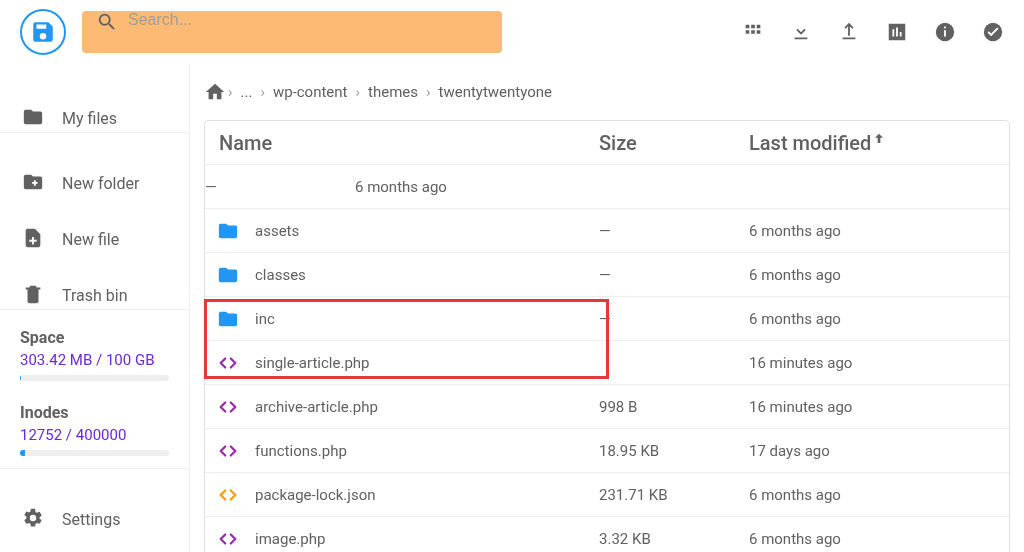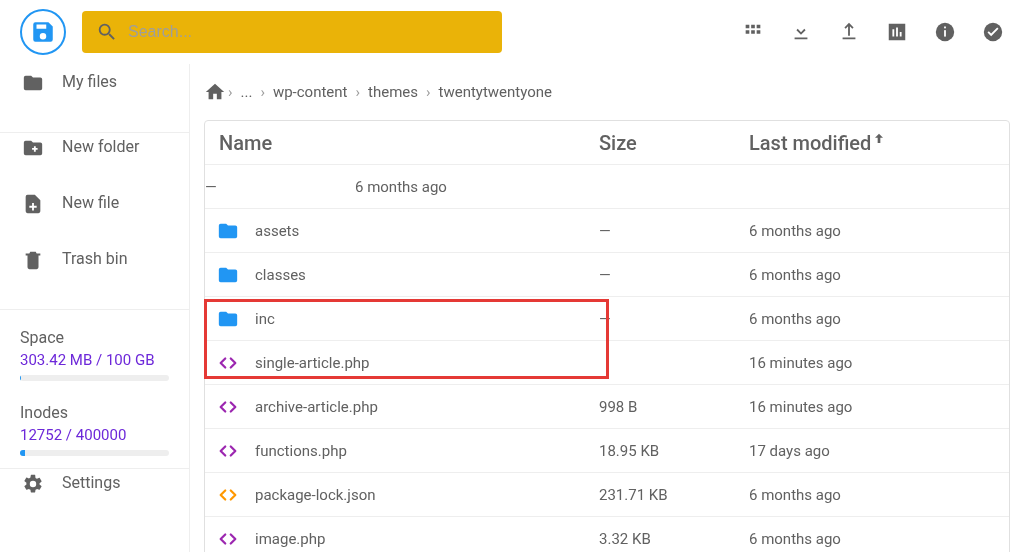--- a/index.html
+++ b/index.html
@@ -1,32 +1,32 @@
 <!DOCTYPE html>
 <html><head>
 <meta charset="utf-8">
 <style>
 *{box-sizing:border-box;margin:0;padding:0}
 body{font-family:Roboto,-apple-system,BlinkMacSystemFont,"Segoe UI",sans-serif;background:#fff;color:#212121;font-size:15px;width:1024px;height:552px;overflow:hidden}
 .header{display:flex;align-items:center;height:64px;padding:0 20px;border-bottom:1px solid #fff}
 .logo{width:46px;height:46px;border:2px solid #2196f3;border-radius:50%;display:flex;align-items:center;justify-content:center;margin-right:16px}
 .logo svg{width:26px;height:26px}
-.search{flex:0 0 420px;height:42px;background:#eab308;border-radius:4px;display:flex;align-items:center;padding:0 14px;color:#757575}
+.search{flex:0 0 420px;height:42px;background:#fdba74;border-radius:4px;display:flex;align-items:flex-start;padding:0 14px;color:#757575}
 .search svg{width:22px;height:22px;margin-right:10px}
 .search input{border:none;background:transparent;font-size:16px;outline:none;flex:1;color:#212121}
 .search input::placeholder{color:#9e9e9e}
 .toolbar{margin-left:auto;display:flex;gap:26px;align-items:center}
 .toolbar .ticon{width:22px;height:22px;fill:#616161;cursor:pointer}
 .body{display:flex;height:488px}
 .sidebar{width:190px;border-right:1px solid #eee;display:flex;flex-direction:column;padding-top:8px}
-.sb-item{display:flex;align-items:flex-start;height:56px;padding:0 22px;color:#616161;font-size:16px;cursor:pointer}
+.sb-item{display:flex;align-items:flex-end;height:56px;padding:0 22px;color:#616161;font-size:16px;cursor:pointer}
 .sb-item svg{width:22px;height:22px;fill:#616161;margin-right:18px}
 .sb-sep{height:1px;background:#eee;margin:4px 0}
 .stats{padding:14px 20px 8px}
-.stats .lbl{font-size:16px;color:#616161;font-weight:400;margin-bottom:4px}
+.stats .lbl{font-size:16px;color:#616161;font-weight:700;margin-bottom:4px}
 .stats .val{font-size:15px;color:#6d28d9;margin-bottom:6px}
 .bar{height:6px;background:#eee;border-radius:3px;overflow:hidden}
 .bar .fill{height:100%;background:#2196f3}
 .main{flex:1;overflow:auto}
 .crumbs{display:flex;align-items:center;height:56px;padding:0 14px;color:#616161;font-size:15px}
 .crumbs .seg{padding:0 6px;cursor:pointer}
 .crumbs .chev{color:#9e9e9e;padding:0 2px}
 .crumbs svg{width:22px;height:22px;fill:#616161}
 .table{border:1px solid #e0e0e0;border-radius:4px;margin:0 14px}
 .thead,.trow{display:flex;align-items:center;height:44px;border-bottom:1px solid #eee}

